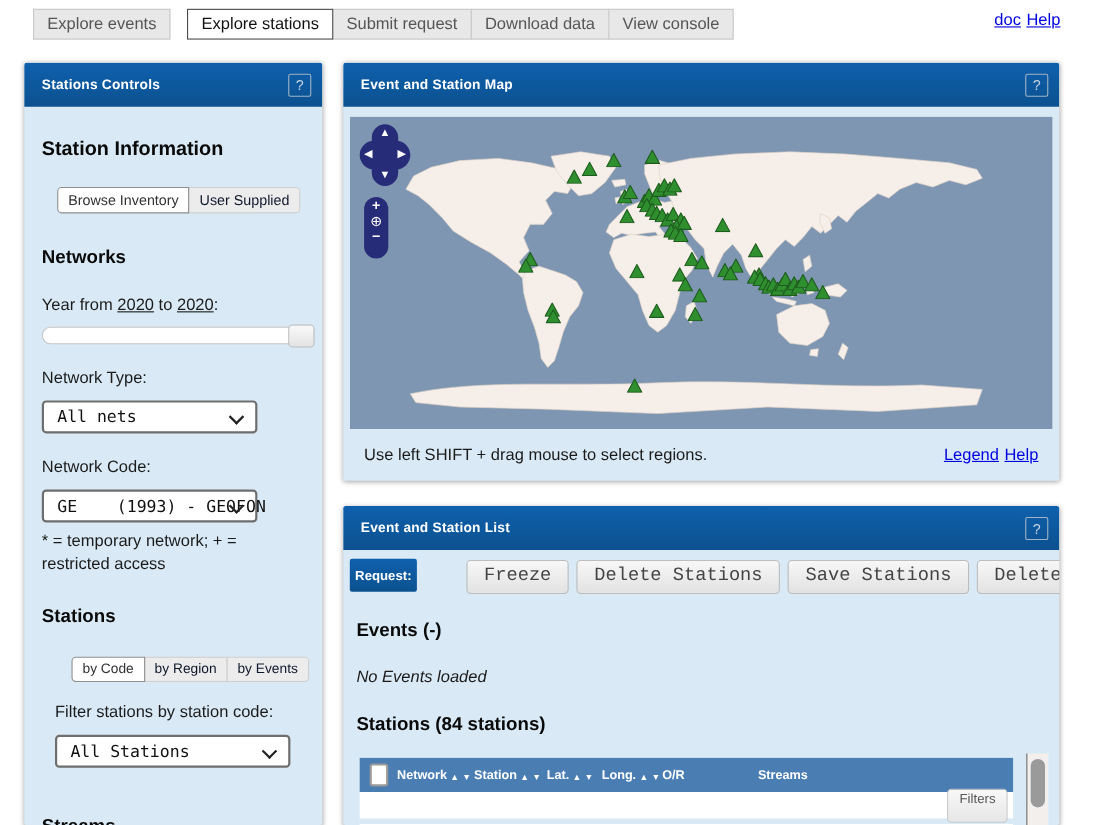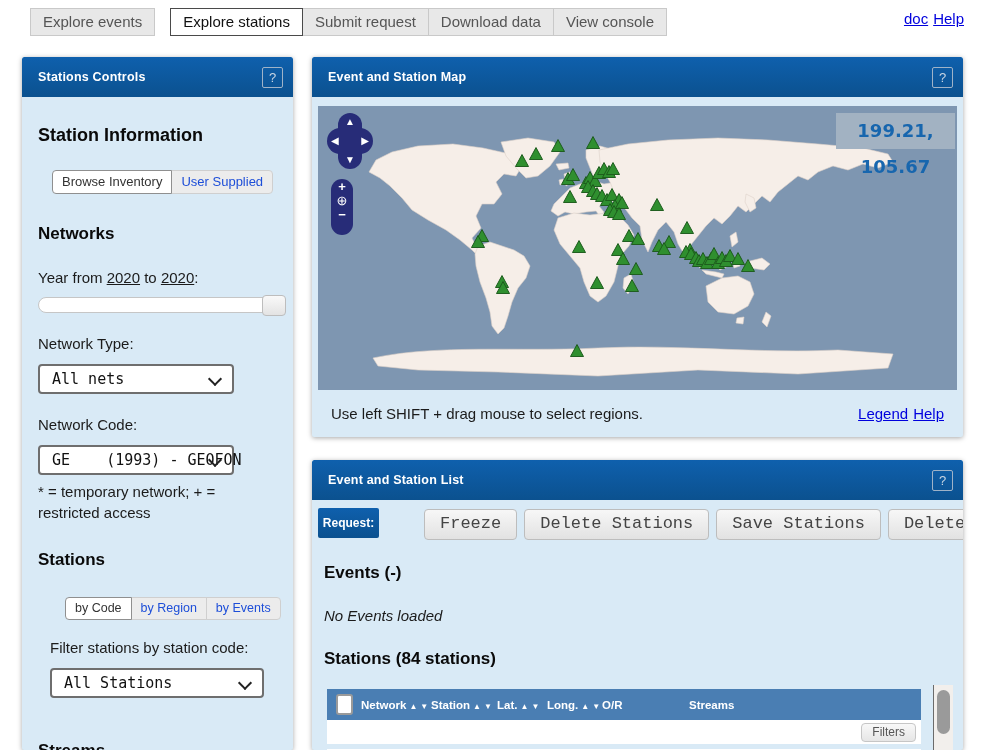--- a/index.html
+++ b/index.html
@@ -25,21 +25,21 @@
     border-radius:2px; cursor:pointer; background:transparent; }
 
   #controls-panel { left:22px; top:57px; width:271px; height:693px; }
   #map-panel      { left:312px; top:57px; width:651px; height:380px; }
   #list-panel     { left:312px; top:460px; width:651px; height:290px; }
 
   
   .h-big  { font-size:18px; font-weight:bold; color:#0a0a0a; margin:28px 0 0 16px; }
   .h-sec  { font-size:17px; font-weight:bold; color:#0a0a0a; margin-left:16px; }
   .mini-tabs { display:flex; }
-  .mini-tab { font-size:13px; padding:3px 9px 4px; background:#ececec; color:#1d4ed8;
+  .mini-tab { font-size:13px; padding:3px 9px 4px; background:#ececec; color:#0f172a;
     border:1px solid #cfcfcf; margin-right:-1px; cursor:pointer; white-space:nowrap; }
   .mini-tab:first-child { border-radius:4px 0 0 4px; }
   .mini-tab:last-child  { border-radius:0 4px 4px 0; }
   .mini-tab.active { background:#fff; color:#333; border:1px solid #8f8f8f; z-index:2; position:relative; }
   #si-tabs { margin:24px 0 0 30px; }
   #networks-heading { margin-top:30px; }
   .field-label { font-size:15px; color:#1b1b1b; margin:22px 0 0 16px; }
   .year-line { margin-top:25px; }
   .year-line a { color:#1b1b1b; cursor:pointer; }
   .slider { position:relative; margin:11px 0 0 16px; width:247px; height:16px;
@@ -98,21 +98,21 @@
   .table-head { display:flex; align-items:center; background:#4a7eb3; height:31px; }
   .cb-cell { width:34px; display:flex; justify-content:center; }
   .checkbox { width:17px; height:21px; background:#fff; border:2px solid #9a9a9a; border-radius:3px; cursor:pointer; }
   .col { display:flex; align-items:flex-end; gap:3px; color:#fff; font-size:11.5px; font-weight:bold; cursor:pointer; }
   .col .arr { font-size:8px; line-height:8px; }
   .col:nth-child(2) { width:70px; } .col:nth-child(3) { width:66px; }
   .col:nth-child(4) { width:50px; } .col:nth-child(5) { width:55px; }
   .col:nth-child(6) { width:87px; } .col:nth-child(7) { flex:1; }
   .filters-row { background:#fff; height:24px; display:flex; justify-content:flex-end; align-items:center; padding-right:5px; }
   .filters-btn { font-size:12px; color:#555; background:linear-gradient(#f8f8f8,#e6e6e6);
-    border:1px solid #c6c6c6; border-radius:4px; padding:1px 10px 2px; cursor:pointer; }
+    border:1px solid #c6c6c6; border-radius:4px; padding:1px 10px 14px; cursor:pointer; }
   .partial-row { background:#fff; height:25px; margin-top:5px; display:flex; align-items:center; }
   .table-scrollbar { position:absolute; left:621px; top:225px; bottom:0; width:20px;
     background:#f2efec; border-left:1px solid #6b6b6b; }
   .scroll-thumb { position:absolute; left:3px; top:5px; width:13px; height:44px;
     background:#9a9a9a; border-radius:7px; cursor:grab; }
 </style>
 </head>
 <body>
 
 <div class="nav-tabs" id="nav-tabs">
@@ -383,21 +383,20 @@
           <div class="marker" style="left: 65.7%; top: 55.6%;"><svg width="14" height="13" viewBox="0 0 14 13">
               <path d="M7 0.5 L13.5 12.5 L0.5 12.5 Z" fill="#2f8f2f" stroke="#1d5c1d"></path>
             </svg></div>
           <div class="marker" style="left: 67.3%; top: 58%;"><svg width="14" height="13" viewBox="0 0 14 13">
               <path d="M7 0.5 L13.5 12.5 L0.5 12.5 Z" fill="#2f8f2f" stroke="#1d5c1d"></path>
             </svg></div>
           <div class="marker" style="left: 40.5%; top: 88%;"><svg width="14" height="13" viewBox="0 0 14 13">
               <path d="M7 0.5 L13.5 12.5 L0.5 12.5 Z" fill="#2f8f2f" stroke="#1d5c1d"></path>
             </svg></div>
         </div>
-      <div class="coords-box">199.21, 105.67</div>
       <div class="pan-ctl">
         <div class="pan-v"></div>
         <div class="pan-h"></div>
         <span class="pan-up">▲</span>
         <span class="pan-down">▼</span>
         <span class="pan-left">◀</span>
         <span class="pan-right">▶</span>
       </div>
       <div class="zoom-ctl">
         <span class="zi">+</span>

